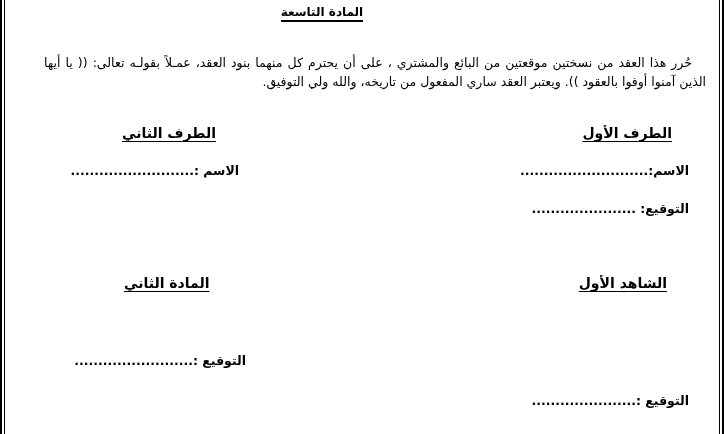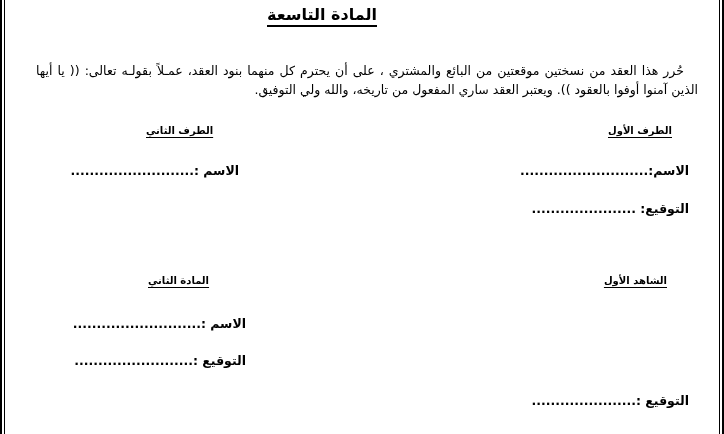--- a/index.html
+++ b/index.html
@@ -28,21 +28,21 @@
 
     .rtl { direction: rtl; unicode-bidi: embed; }
 
     .title {
       position: absolute;
       top: 5px;
       left: 0; width: 644px;
       text-align: center;
       font-family: "DejaVu Sans", sans-serif;
       font-weight: bold;
-      font-size: 16px;
+      font-size: 12px;
     }
     .title span {
       border-bottom: 2px solid #000;
       padding-bottom: 1px;
     }
 
     .para {
       position: absolute;
       top: 45px;
       right: 10px;
@@ -52,25 +52,24 @@
       line-height: 19px;
       text-align: justify;
       text-align-last: right;
       text-indent: 14px;
     }
 
     .heading {
       position: absolute;
       font-family: "DejaVu Sans", sans-serif;
       font-weight: bold;
-      font-size: 10px;
+      font-size: 14px;
       text-decoration: underline;
       text-underline-offset: 3px;
       white-space: nowrap;
-      margin-left: 24px;
     }
     .field {
       position: absolute;
       font-family: "DejaVu Sans", sans-serif;
       font-size: 12.5px;
       white-space: nowrap;
       font-weight: bold;
     }
     .dots {
       letter-spacing: 0.3px;
@@ -82,40 +81,37 @@
 <div class="page">
   <div class="border-left-thick"></div>
   <div class="border-left-thin"></div>
   <div class="border-right-thin"></div>
   <div class="border-right-thick"></div>
 
   <div class="title rtl">
     <span>المادة التاسعة</span>
   </div>
 
-  <p class="para rtl" style="margin:16px;">حُرر هذا العقد من نسختين موقعتين من البائع والمشتري ، على أن يحترم كل منهما بنود العقد، عمـلاً بقولـه تعالى: (( يا أيها الذين آمنوا أوفوا بالعقود )). ويعتبر العقد ساري المفعول من تاريخه، والله ولي التوفيق.</p>
+  <p class="para rtl" style="margin:8px;">حُرر هذا العقد من نسختين موقعتين من البائع والمشتري ، على أن يحترم كل منهما بنود العقد، عمـلاً بقولـه تعالى: (( يا أيها الذين آمنوا أوفوا بالعقود )). ويعتبر العقد ساري المفعول من تاريخه، والله ولي التوفيق.</p>
 
   <div class="heading rtl" style="right:52px; top:125px;">الطرف الأول</div>
   <div class="field rtl" style="right:35px; top:163px;">
     <span>الاسم:</span><span class="dots">...........................</span>
   </div>
   <div class="field rtl" style="right:35px; top:201px;">
     <span>التوقيع:</span> <span class="dots">......................</span>
   </div>
 
   <div class="heading rtl" style="left:122px; top:125px;">الطرف الثاني</div>
   <div class="field rtl" style="right:485px; top:163px;">
     <span>الاسم :</span><span class="dots">..........................</span>
   </div>
 
   <div class="heading rtl" style="right:57px; top:275px;">الشاهد الأول</div>
   <div class="field rtl" style="right:35px; top:353px;margin-top:40px;">
     <span>التوقيع :</span><span class="dots">......................</span>
   </div>
 
   <div class="heading rtl" style="left:124px; top:275px;">المادة الثاني</div>
-  <div class="field rtl" style="right:478px; top:316px;">
-    <span>الاسم :</span><span class="dots">...........................</span>
-  </div>
   <div class="field rtl" style="right:478px; top:353px;">
     <span>التوقيع :</span><span class="dots">.........................</span>
   </div>
 </div>
 
 </body></html>

